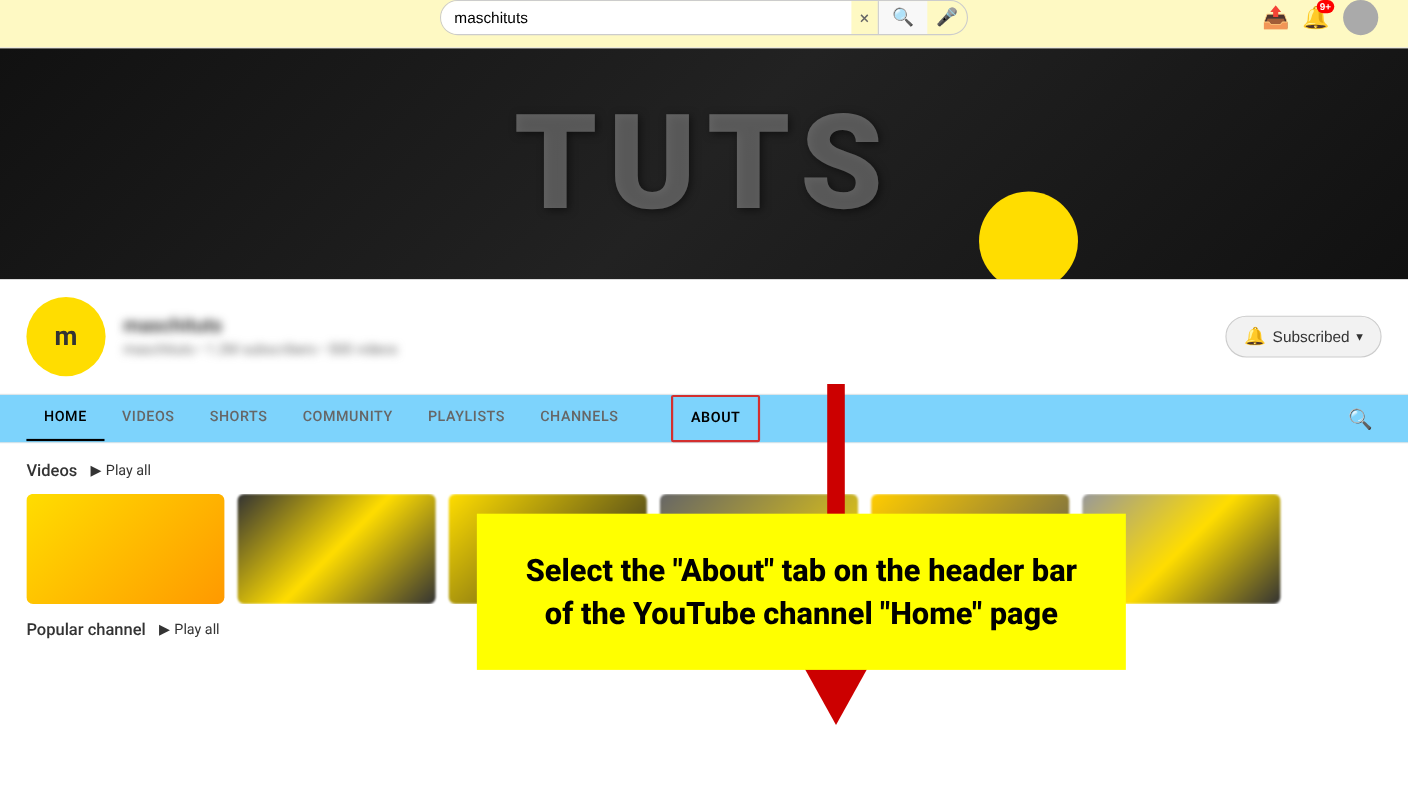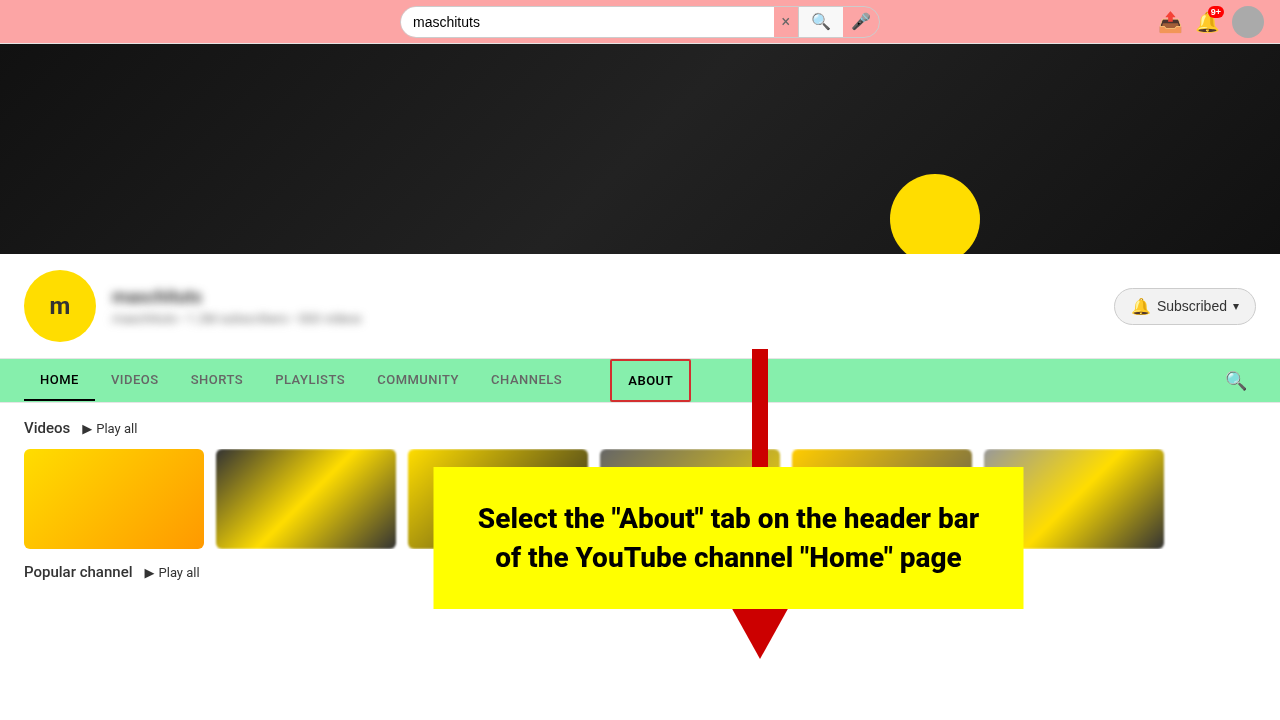--- a/index.html
+++ b/index.html
@@ -1,25 +1,25 @@
 <!DOCTYPE html>
 <html><head>
   <meta charset="utf-8">
   <style>
     * { margin: 0; padding: 0; box-sizing: border-box; }
     body { width: 1280px; height: 720px; overflow: hidden; font-family: 'Roboto', Arial, sans-serif; background: #fff; }
 
     
     .top-bar {
       display: flex;
-      align-items: center;
+      align-items: flex-start;
       justify-content: flex-end;
-      background: #fca5a5;
+      background: #fef9c3;
       height: 44px;
-      padding: 0 16px;
+      padding: 0 27px;
       border-bottom: 1px solid #e5e5e5;
       position: relative;
     }
     .search-bar {
       position: absolute;
       left: 50%;
       transform: translateX(-50%);
       display: flex;
       align-items: center;
       border: 1px solid #ccc;
@@ -176,21 +176,21 @@
     }
     .chevron-icon {
       font-size: 12px;
     }
 
     
     .channel-nav {
       display: flex;
       align-items: center;
       padding: 0 24px;
-      background: #86efac;
+      background: #7dd3fc;
       border-bottom: 1px solid #e5e5e5;
       gap: 0;
     }
     .nav-tab {
       padding: 12px 16px;
       font-size: 13px;
       font-weight: 500;
       color: #666;
       cursor: pointer;
       border-bottom: 2px solid transparent;
@@ -328,20 +328,21 @@
       </button>
       <button class="top-icon-btn">
         <span>🔔</span>
         <span class="notif-badge">9+</span>
       </button>
       <div class="avatar"></div>
     </div>
   </div>
 
   <div class="channel-banner">
+    <div class="banner-text">TUTS</div>
     <div class="banner-yellow-circle"></div>
   </div>
 
   <div class="channel-info-row">
     <div class="channel-avatar">
       <span>m</span>
     </div>
     <div class="channel-details">
       <div class="channel-name">maschituts</div>
       <div class="channel-meta">maschituts • 1.2M subscribers • 500 videos</div>
@@ -352,22 +353,22 @@
       <span class="chevron-icon">▾</span>
     </button>
   </div>
 
   <div class="nav-and-arrow">
 
     <div class="channel-nav">
       <div class="nav-tab active">HOME</div>
       <div class="nav-tab">VIDEOS</div>
       <div class="nav-tab">SHORTS</div>
+      <div class="nav-tab">COMMUNITY</div>
       <div class="nav-tab">PLAYLISTS</div>
-      <div class="nav-tab">COMMUNITY</div>
       <div class="nav-tab">CHANNELS</div>
       <div class="nav-tab highlighted">ABOUT</div>
       <button class="nav-search">
         <span>🔍</span>
       </button>
     </div>
 
     <svg class="arrow-overlay" width="120" height="320" viewBox="0 0 120 320" style="position:absolute; top:-10px; left:760px; z-index:10; pointer-events:none;">
 
       <polygon points="52,0 68,0 68,220 52,220" fill="#cc0000"></polygon>

